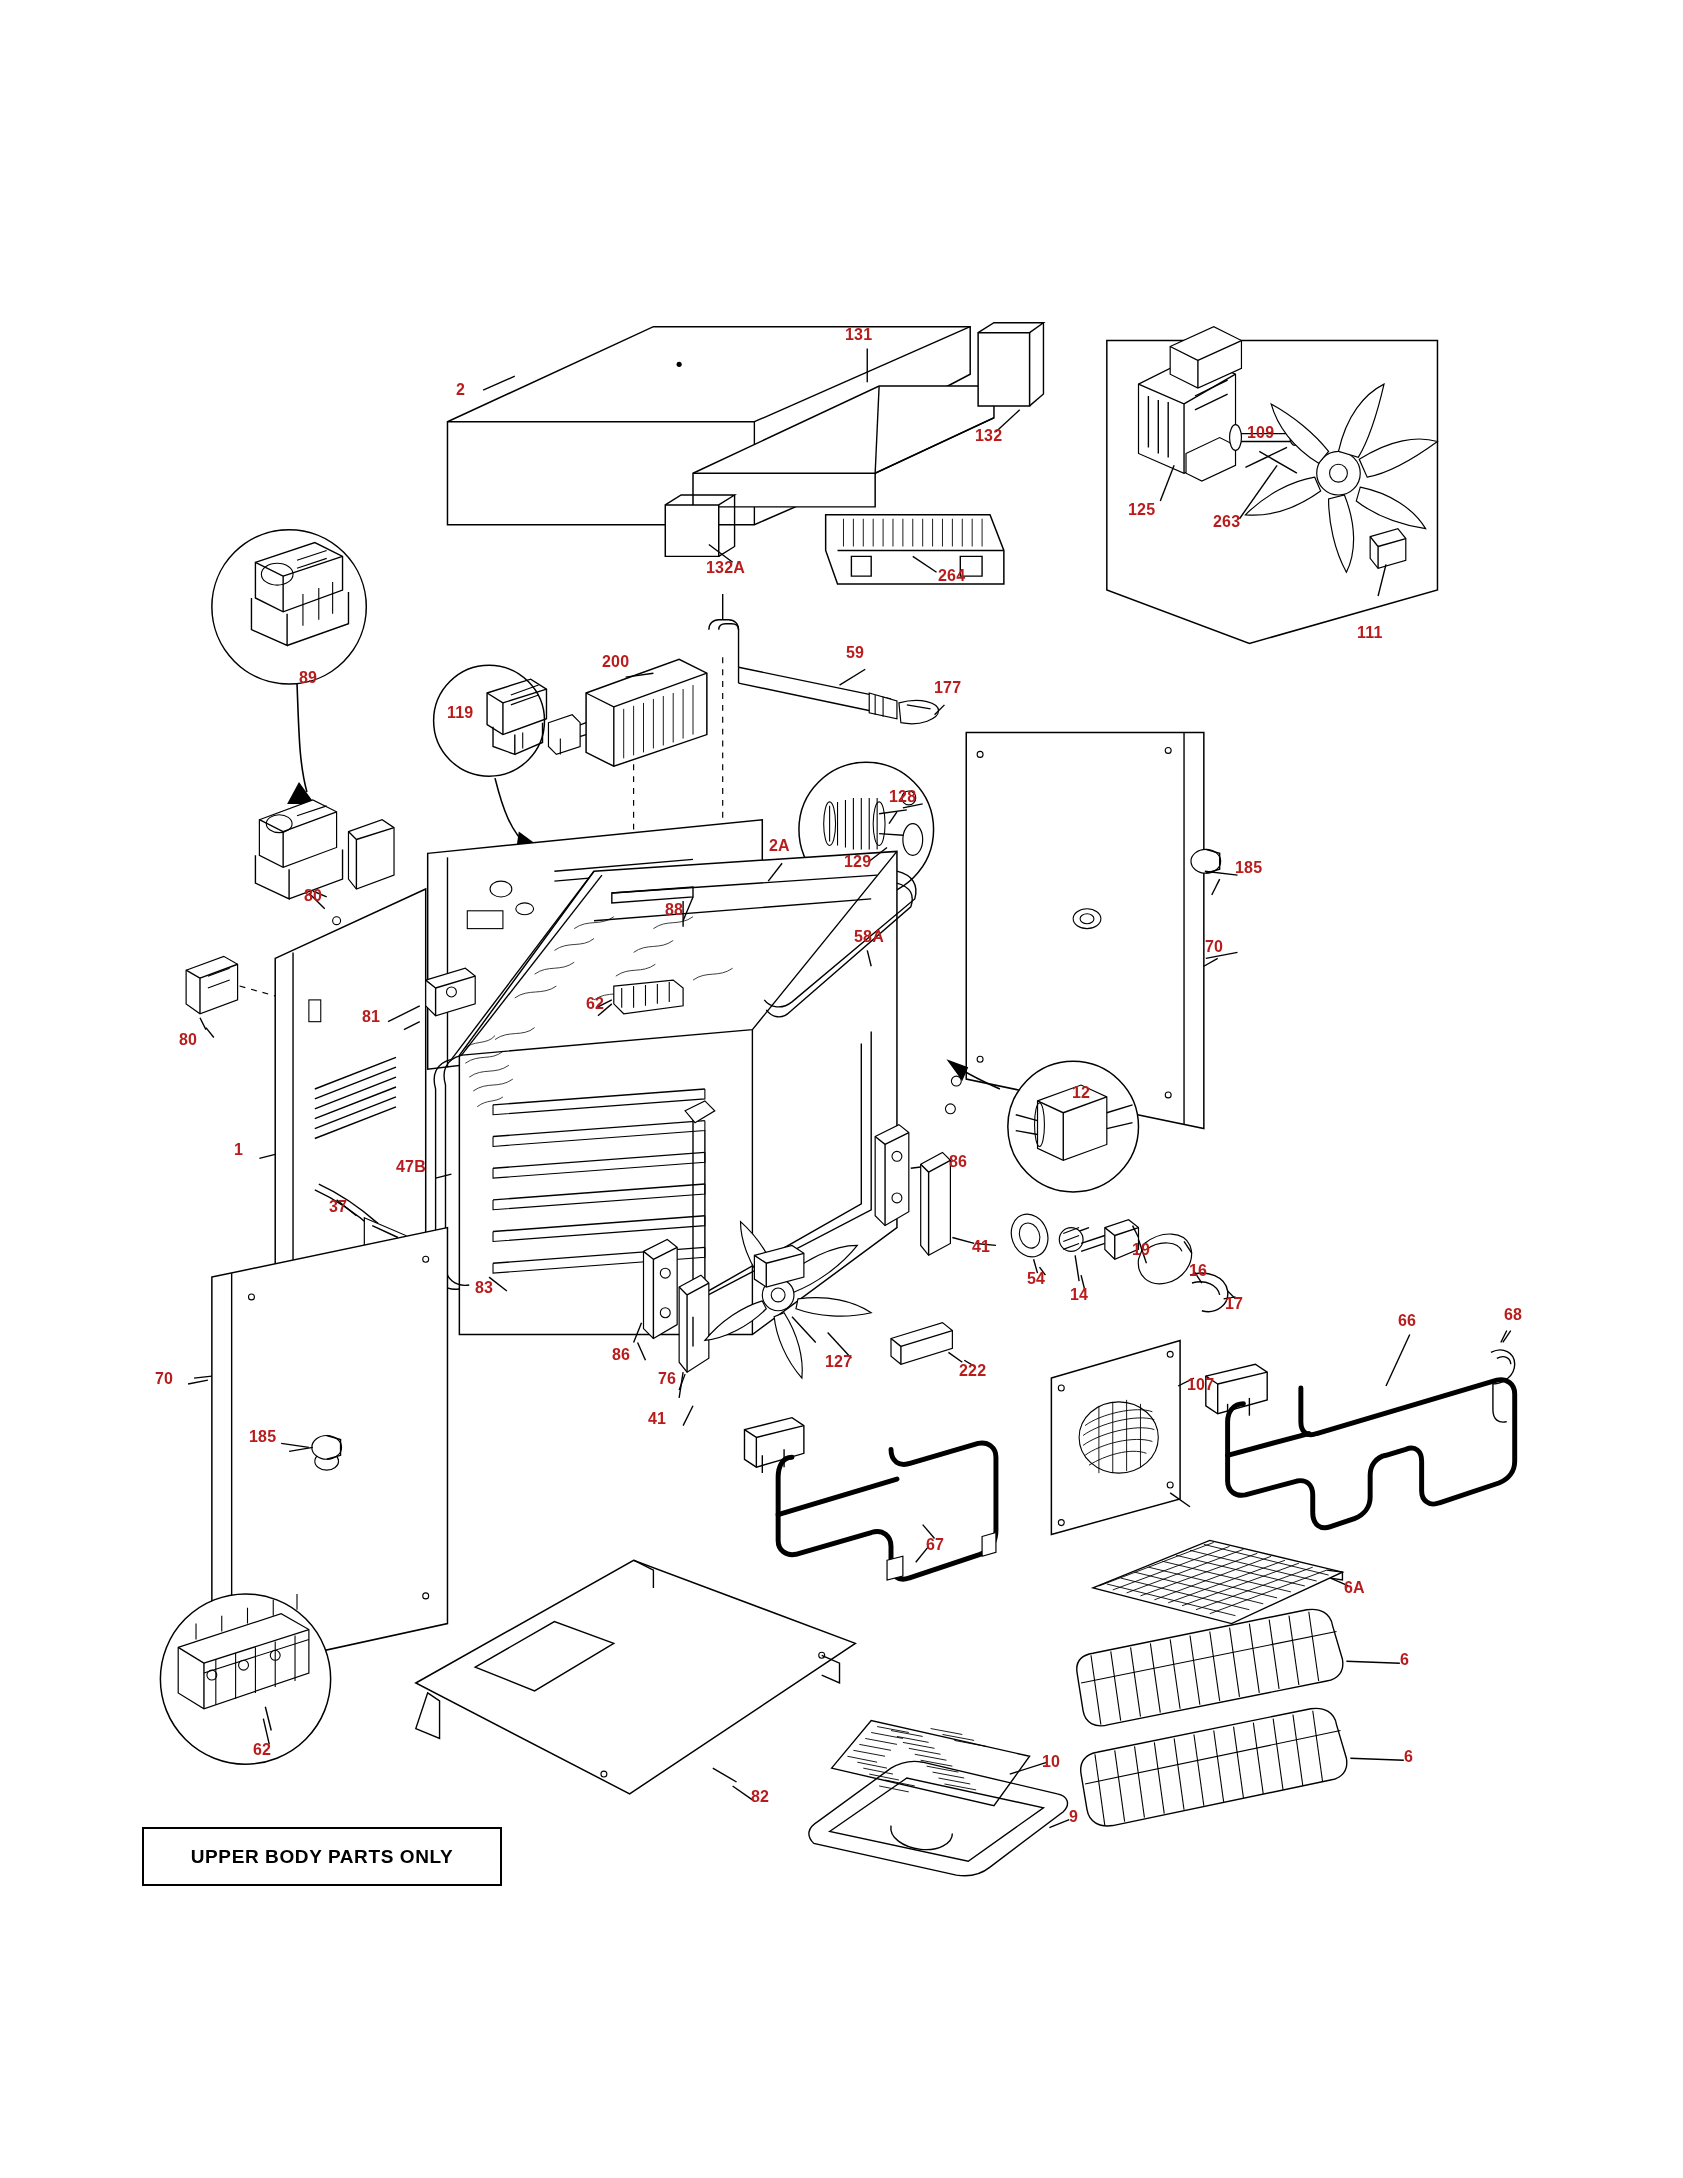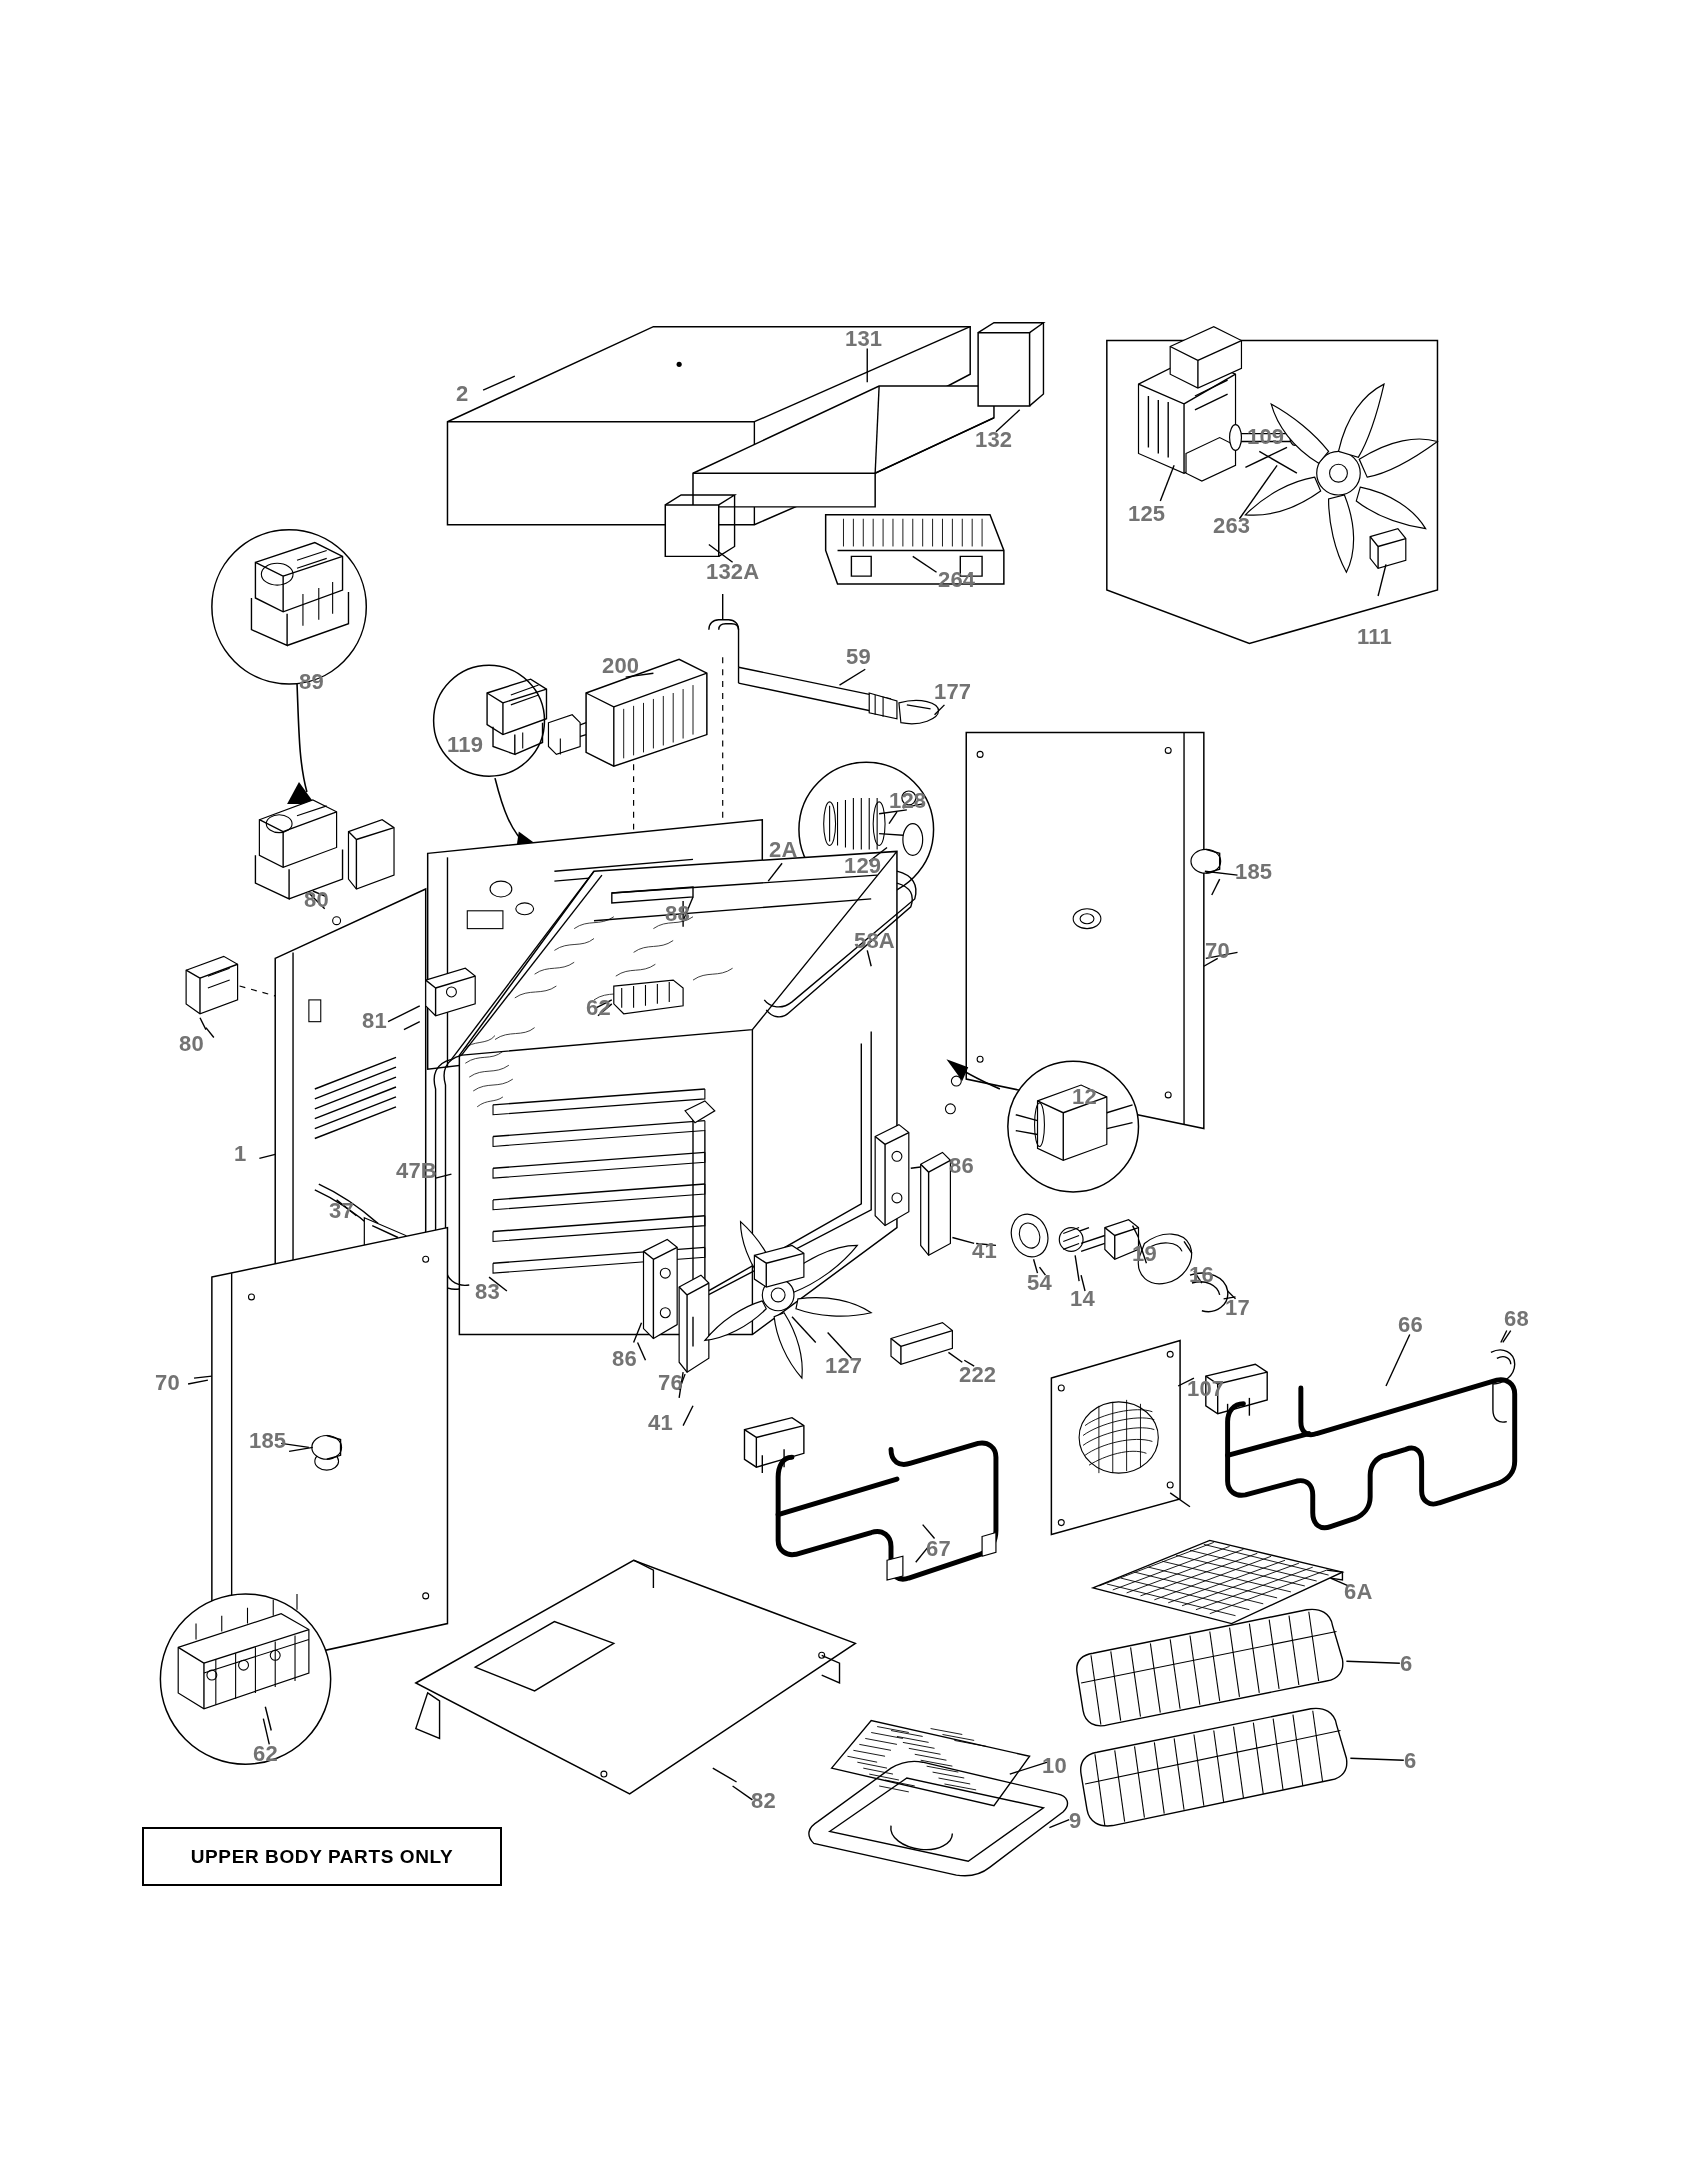--- a/index.html
+++ b/index.html
@@ -22,22 +22,22 @@
     position: absolute;
     left: 0;
     top: 0;
     width: 1683px;
     height: 2178px;
   }
   .callout {
     position: absolute;
     font-family: "Liberation Sans", sans-serif;
     font-weight: bold;
-    font-size: 22px;
-    color: #737373;
+    font-size: 16px;
+    color: #b91c1c;
     white-space: nowrap;
     letter-spacing: 0.2px;
   }
   .note-box {
     position: absolute;
     border: 2.5px solid #000000;
     background: #ffffff;
     display: flex;
     align-items: center;
     justify-content: center;
@@ -786,21 +786,21 @@
 <div class="callout" style="left:456px;top:381px;">2</div>
 <div class="callout" style="left:845px;top:326px;">131</div>
 <div class="callout" style="left:975px;top:427px;">132</div>
 <div class="callout" style="left:706px;top:559px;">132A</div>
 <div class="callout" style="left:938px;top:567px;">264</div>
 <div class="callout" style="left:1247px;top:424px;">109</div>
 <div class="callout" style="left:1128px;top:501px;">125</div>
 <div class="callout" style="left:1213px;top:513px;">263</div>
 <div class="callout" style="left:1357px;top:624px;">111</div>
 <div class="callout" style="left:299px;top:669px;">89</div>
-<div class="callout" style="left:447px;top:704px;margin-top:28px;">119</div>
+<div class="callout" style="left:447px;top:704px;">119</div>
 <div class="callout" style="left:602px;top:653px;">200</div>
 <div class="callout" style="left:846px;top:644px;">59</div>
 <div class="callout" style="left:934px;top:679px;">177</div>
 <div class="callout" style="left:889px;top:788px;">128</div>
 <div class="callout" style="left:844px;top:853px;">129</div>
 <div class="callout" style="left:769px;top:837px;">2A</div>
 <div class="callout" style="left:1235px;top:859px;">185</div>
 <div class="callout" style="left:1205px;top:938px;">70</div>
 <div class="callout" style="left:304px;top:887px;">80</div>
 <div class="callout" style="left:665px;top:901px;">88</div>

